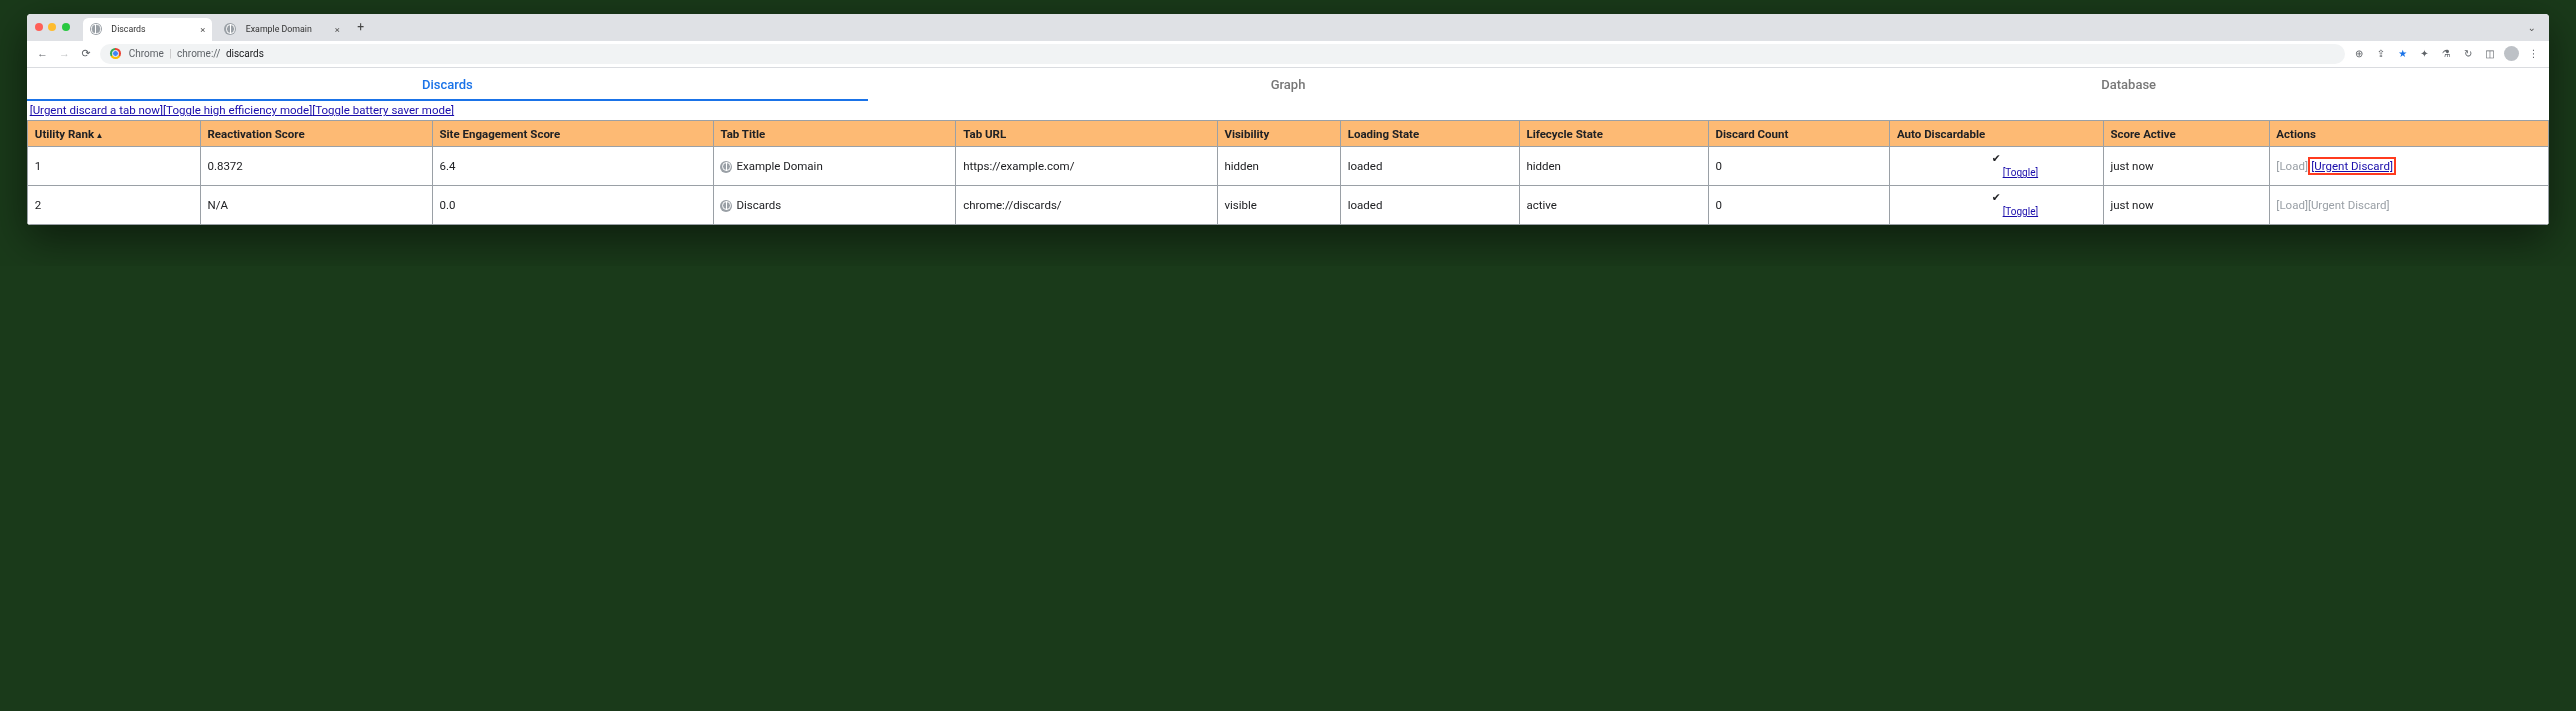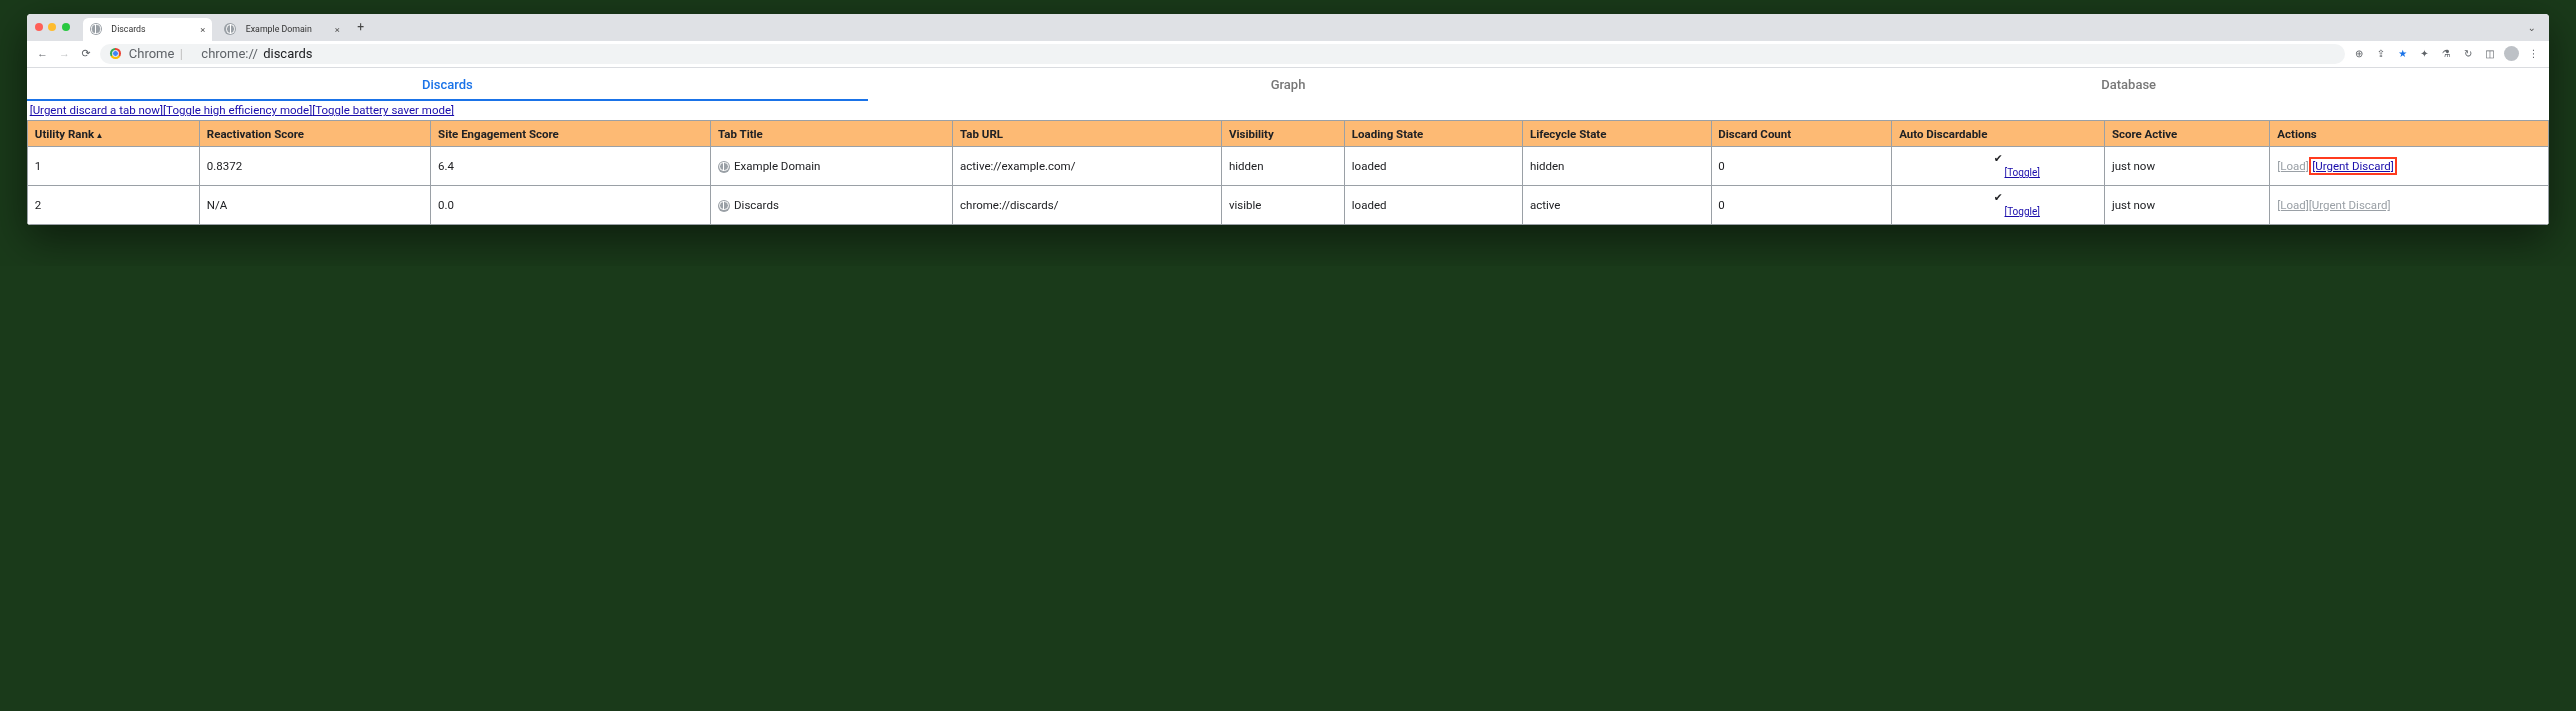--- a/index.html
+++ b/index.html
@@ -58,24 +58,24 @@
   .nav-ico { color:#5f6368; font-size:10.8px; width:15px; text-align:center;}
   .omnibox {
     flex:1;
     background:#f1f3f4;
     border-radius:13.5px;
     height:20px;
     display:flex;
     align-items:center;
     padding:0 9.5px;
     gap:5.4px;
-    font-size:13px;
+    font-size:10px;
     color:#5f6368;
   }
-  .omnibox .host{color:#5f6368;margin-left:13px;}
+  .omnibox .host{color:#5f6368;}
   .omnibox .path{color:#202124;}
   .tool-ico{ color:#5f6368; font-size:10px; width:15px; text-align:center;}
   .star{color:#1a73e8;}
   .avatar{width:15px;height:15px;border-radius:50%;background:#bdc1c6;}
   
   .page{background:#fff; padding:0;}
   .subtabs{
     display:flex;
     width:100%;
     font-size:13px;
@@ -127,21 +127,21 @@
   }
   .globe::after{
     content:"";position:absolute;inset:1.4px;border:1px solid #fff;border-radius:50%;
   }
   .globe::before{
     content:"";position:absolute;left:5.4px;top:1.4px;bottom:1.4px;width:1px;background:#fff;
   }
   .center-cell{text-align:center;}
   .check{font-size:10.8px;}
   .toggle-link{color:#1a0dab;text-decoration:underline;font-size:10px;margin-left:48px;}
-  .action-disabled{color:#9aa0a6;text-decoration:underline;}
+  .action-disabled{color:#9aa0a6;}
   .action-link{color:#1a0dab;text-decoration:underline;}
   .hl{border:2px solid #ff3b1f;padding:0 1.4px;display:inline-block;}
   .chrome-badge{
     display:inline-flex;width:10.8px;height:10.8px;border-radius:50%;
     background:conic-gradient(#ea4335 0 120deg,#fbbc05 120deg 240deg,#34a853 240deg 360deg);
     align-items:center;justify-content:center;margin-right:2.7px;vertical-align:middle;
   }
   .chrome-badge::after{content:"";width:4.7px;height:4.7px;border-radius:50%;background:#4285f4;border:1.4px solid #fff;}
 </style>
 </head>
@@ -225,21 +225,21 @@
       </thead>
       <tbody>
 
         <tr>
           <td>1</td>
           <td>0.8372</td>
           <td>6.4</td>
           <td>
             <span class="globe"></span><span>Example Domain</span>
           </td>
-          <td>active://example.com/</td>
+          <td>https://example.com/</td>
           <td>hidden</td>
           <td>loaded</td>
           <td>hidden</td>
           <td>0</td>
           <td class="center-cell">
             <div class="check">✔</div>
             <a href="#" class="toggle-link">[Toggle]</a>
           </td>
           <td>just now</td>
           <td>

